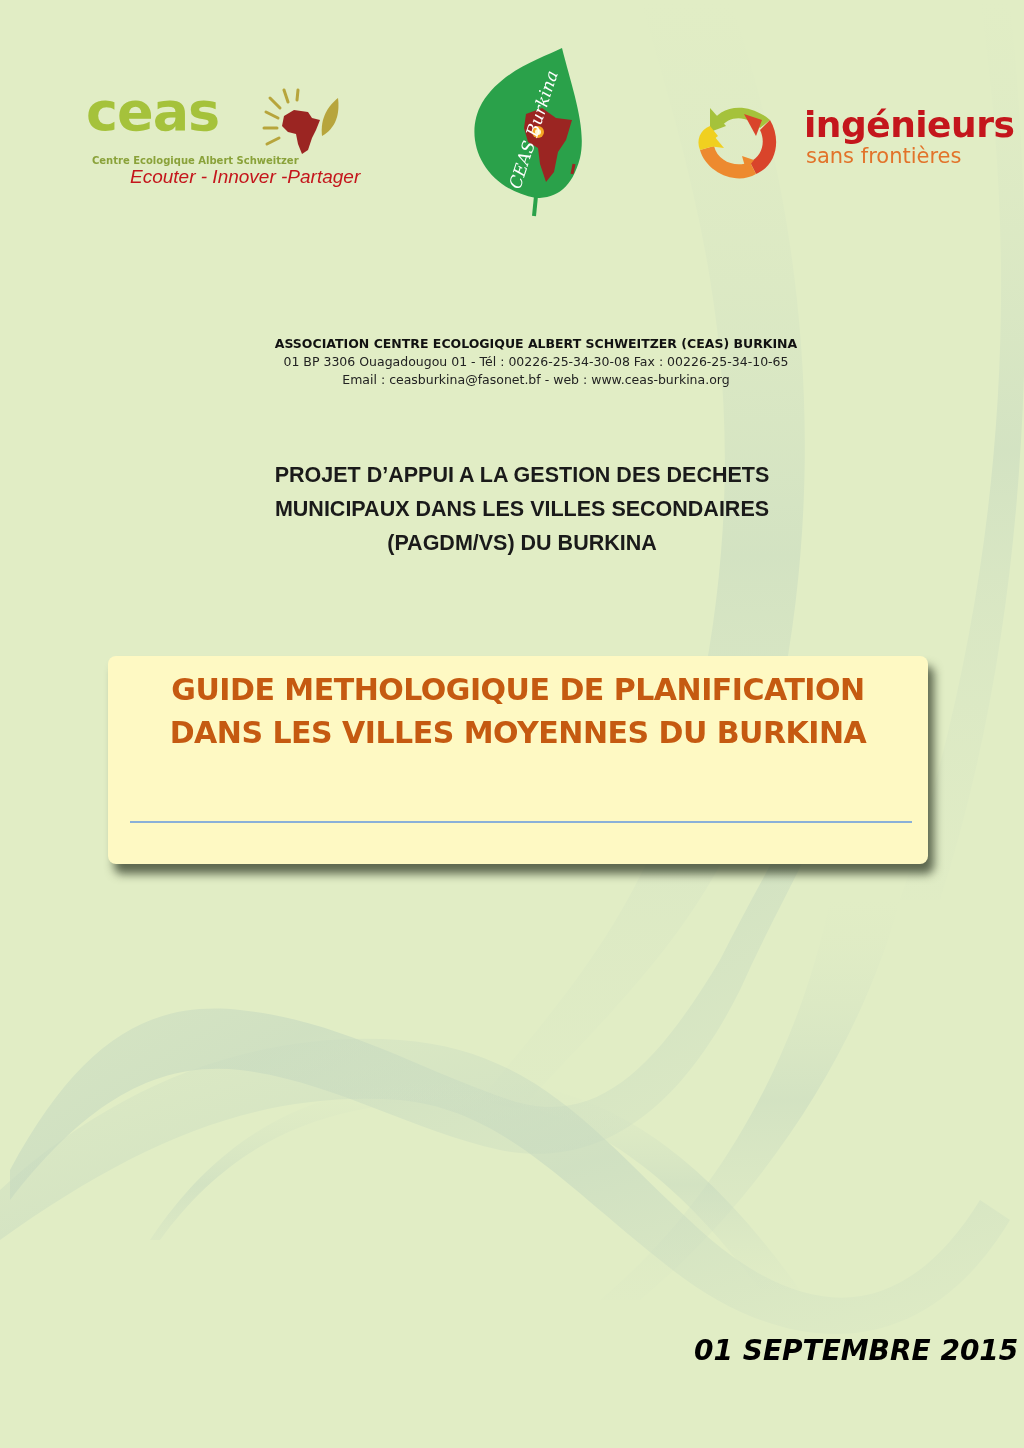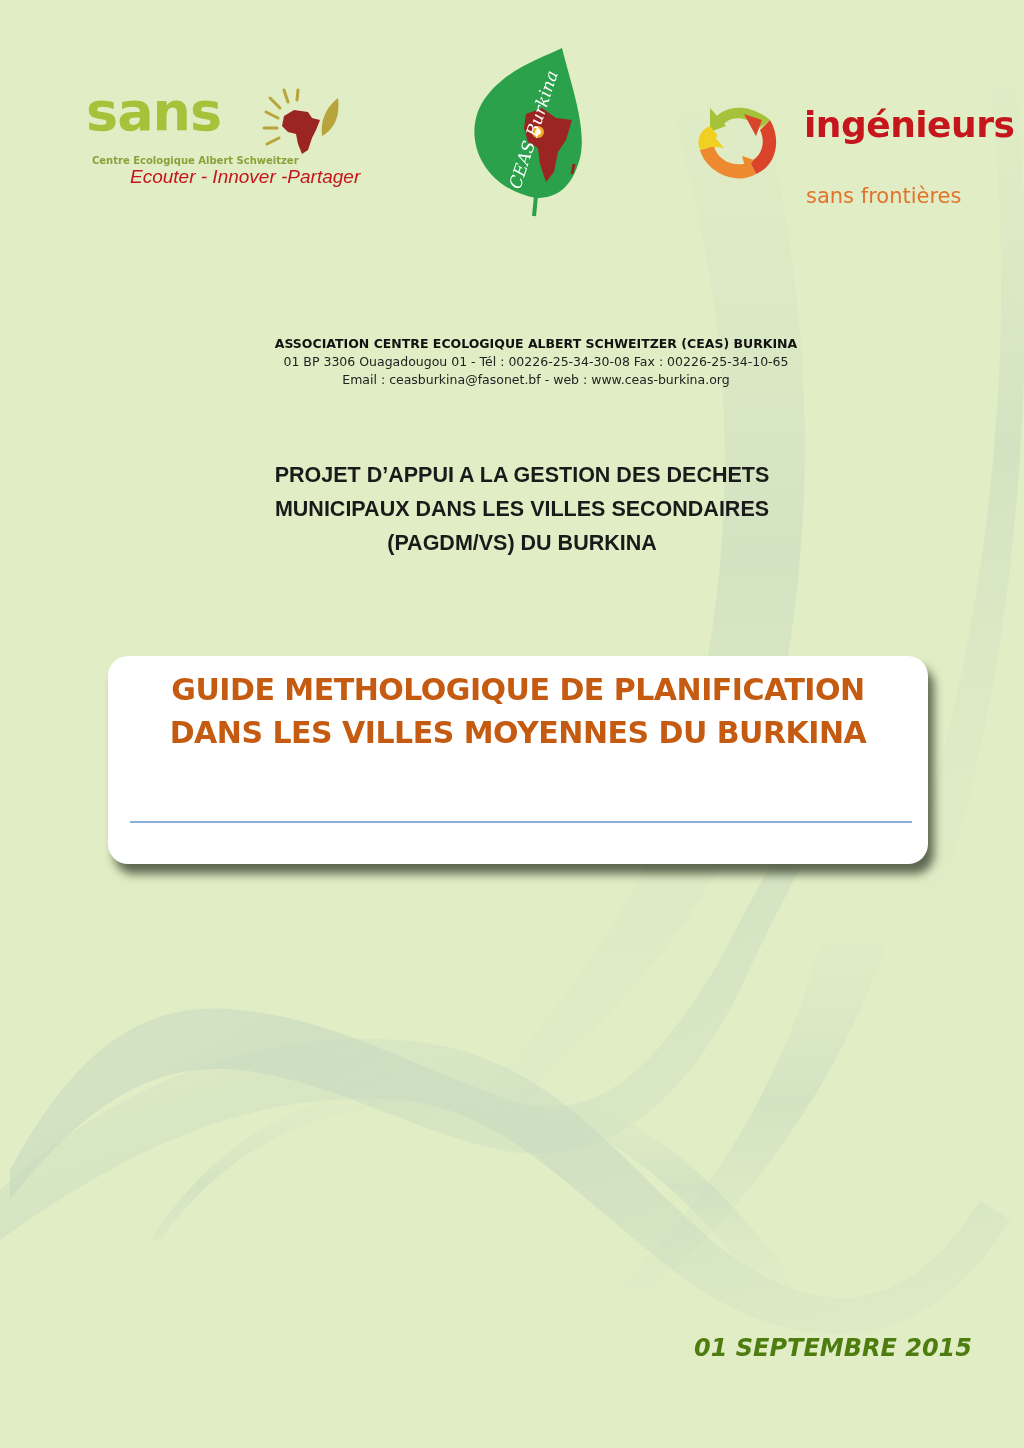--- a/index.html
+++ b/index.html
@@ -36,54 +36,54 @@
     .isf-logo { left: 696px; top: 96px; width: 280px; height: 90px; }
     .isf-circle { position: absolute; left: 0; top: 0; width: 86px; height: 86px; }
     .isf-word1 {
       position: absolute; left: 108px; top: 8px;
       font-family: "DejaVu Sans", sans-serif; font-weight: bold;
       font-size: 36px; color: #c4161c; letter-spacing: -0.5px;
     }
     .isf-word2 {
       position: absolute; left: 110px; top: 48px;
       font-family: "DejaVu Sans", sans-serif;
-      font-size: 21px; color: #e2732a; margin-top: 40px;
+      font-size: 21px; color: #e2732a;
     }
 
     
     .assoc { left: 0; top: 335px; width: 1072px; text-align: center; }
     .assoc-name { font-family: "DejaVu Sans", sans-serif; font-weight: bold; font-size: 12.5px; color: #111; line-height: 18px; }
     .assoc-line { font-family: "DejaVu Sans", sans-serif; font-size: 12.5px; color: #222; line-height: 18px; }
 
     
     .project { left: 0; top: 458px; width: 1044px; text-align: center; }
     .project div { font-weight: bold; font-size: 21.5px; color: #1a1a1a; line-height: 34px; }
 
     
     .main-box {
       left: 108px; top: 656px; width: 820px; height: 208px;
-      background: #ffffff; border-radius: 20px;
+      background: #fef9c3; border-radius: 8px;
       box-shadow: 6px 10px 10px rgba(50,60,40,0.75);
     }
     .main-title { position: absolute; left: 0; top: 12px; width: 100%; text-align: center; }
     .main-title div {
       font-family: "DejaVu Sans", sans-serif; font-weight: bold;
       font-size: 30px; color: #c55a11; line-height: 43px; letter-spacing: -0.5px;
     }
     .main-rule { position: absolute; left: 22px; right: 16px; top: 165px; height: 2px; background: #8ab0d8; }
     .main-sub {
       position: absolute; left: 0; top: 170px; width: 100%; text-align: center;
       font-family: "DejaVu Sans", sans-serif; font-style: italic; font-weight: bold;
       font-size: 12.3px; color: #1f9a3e; letter-spacing: -0.2px;
     }
 
     
     .date {
       left: 694px; top: 1334px; font-family: "DejaVu Sans", sans-serif;
-      font-style: italic; font-weight: bold; font-size: 24px; color: #4d7c0f;
+      font-style: italic; font-weight: bold; font-size: 28px; color: #000000;
     }
   </style>
 </head>
 <body>
 
 <svg class="bg-swirl" viewBox="0 0 1024 1448" xmlns="http://www.w3.org/2000/svg">
   <defs>
     <linearGradient id="sw1" x1="0" y1="0" x2="1" y2="1">
       <stop offset="0" stop-color="#c9dbc0" stop-opacity="0.15"></stop>
       <stop offset="0.5" stop-color="#c2d6bf" stop-opacity="0.55"></stop>
@@ -97,21 +97,21 @@
   </defs>
   <path d="M 640 0 C 700 200, 760 400, 700 700 C 660 900, 560 1000, 480 1100 L 520 1110 C 620 1000, 740 900, 780 700 C 830 450, 800 200, 730 0 Z" fill="url(#sw2)"></path>
   <path d="M 830 900 C 800 1050, 720 1200, 600 1300 L 640 1300 C 760 1200, 860 1050, 900 900 Z" fill="url(#sw2)"></path>
   <path d="M 980 0 C 1024 300, 1000 600, 900 900 L 940 900 C 1030 620, 1040 300, 1010 0 Z" fill="url(#sw2)"></path>
   <path d="M 10 1170 C 80 1040, 150 1000, 240 1010 C 340 1020, 420 1070, 510 1100 C 600 1130, 660 1060, 720 960 C 760 880, 810 800, 840 720 L 860 730 C 830 820, 780 900, 740 990 C 680 1110, 600 1170, 500 1150 C 410 1130, 330 1080, 240 1070 C 150 1060, 80 1110, 10 1200 Z" fill="url(#sw1)"></path>
   <path d="M 0 1190 C 120 1080, 260 1030, 400 1040 C 540 1050, 600 1140, 700 1230 C 800 1320, 900 1330, 980 1200 L 1010 1220 C 920 1370, 780 1360, 660 1260 C 560 1180, 500 1110, 400 1100 C 260 1090, 140 1140, 0 1240 Z" fill="url(#sw1)"></path>
   <path d="M 160 1240 C 240 1130, 340 1100, 470 1100 C 580 1100, 680 1180, 760 1290 L 800 1290 C 700 1150, 600 1080, 470 1080 C 330 1080, 230 1120, 150 1240 Z" fill="url(#sw2)"></path>
 </svg>
 
 <div class="layer ceas-logo">
-  <div class="ceas-word">sans</div>
+  <div class="ceas-word">ceas</div>
   <svg class="ceas-emblem" viewBox="0 0 90 75">
     <g stroke="#b7a53c" stroke-width="3" stroke-linecap="round">
       <line x1="28" y1="30" x2="16" y2="24"></line>
       <line x1="30" y1="20" x2="20" y2="10"></line>
       <line x1="38" y1="14" x2="34" y2="2"></line>
       <line x1="27" y1="40" x2="14" y2="40"></line>
       <line x1="29" y1="50" x2="17" y2="56"></line>
       <line x1="47" y1="12" x2="48" y2="2"></line>
     </g>
     <path d="M 34 28 L 44 22 L 58 24 L 62 30 L 70 32 L 66 42 L 62 50 L 58 62 L 52 66 L 48 56 L 46 46 L 38 44 L 32 38 Z" fill="#9b2522"></path>

